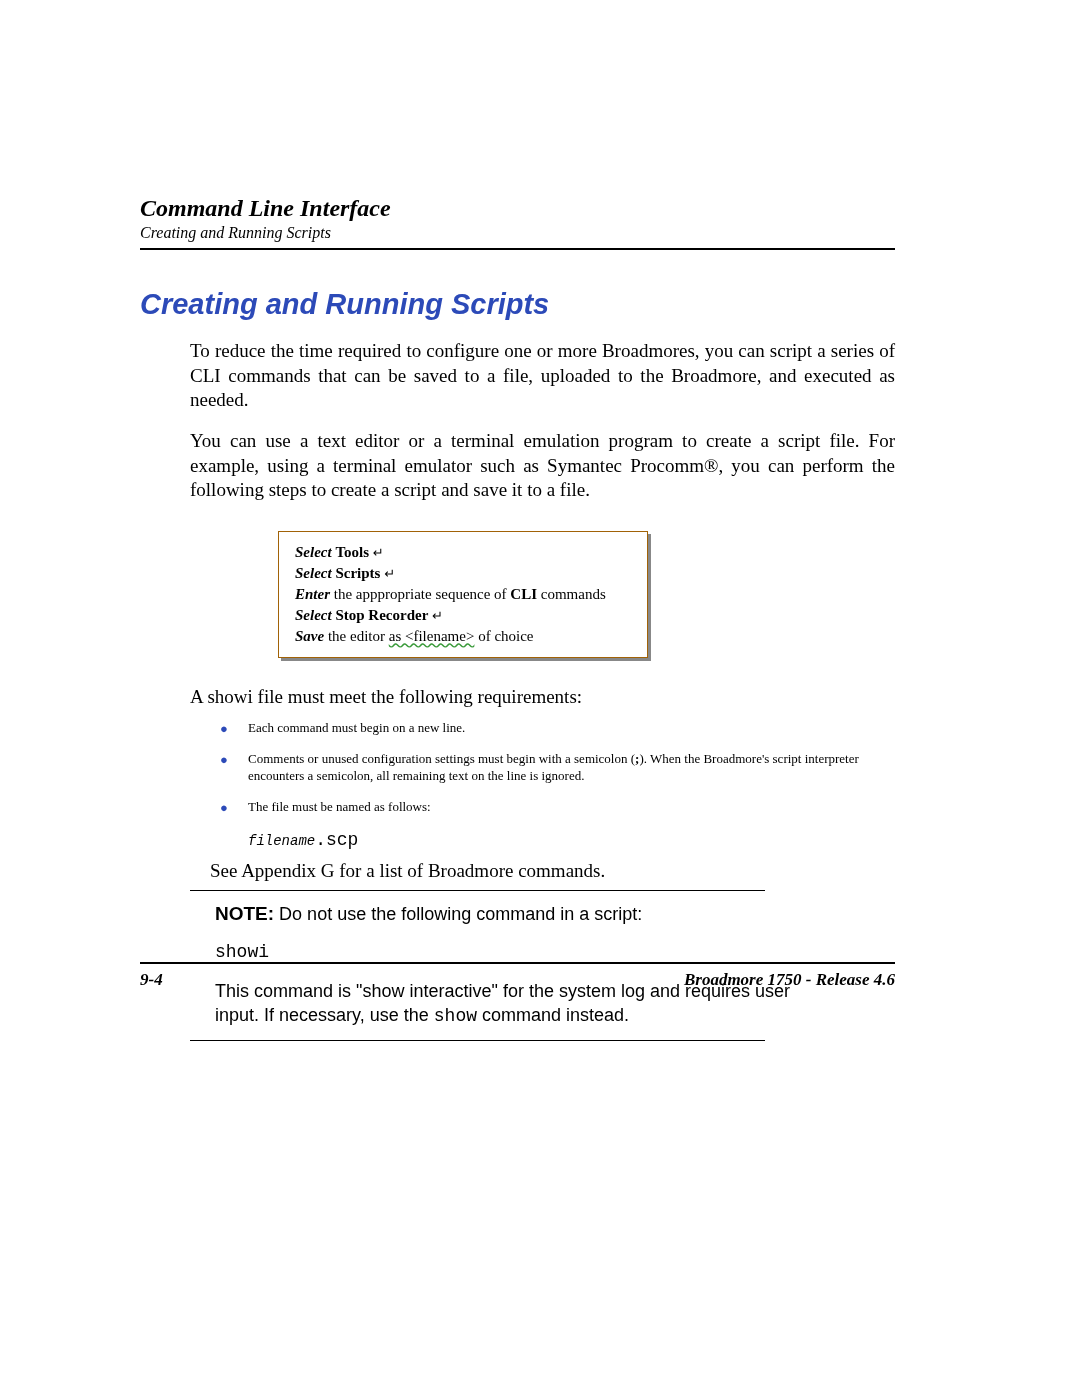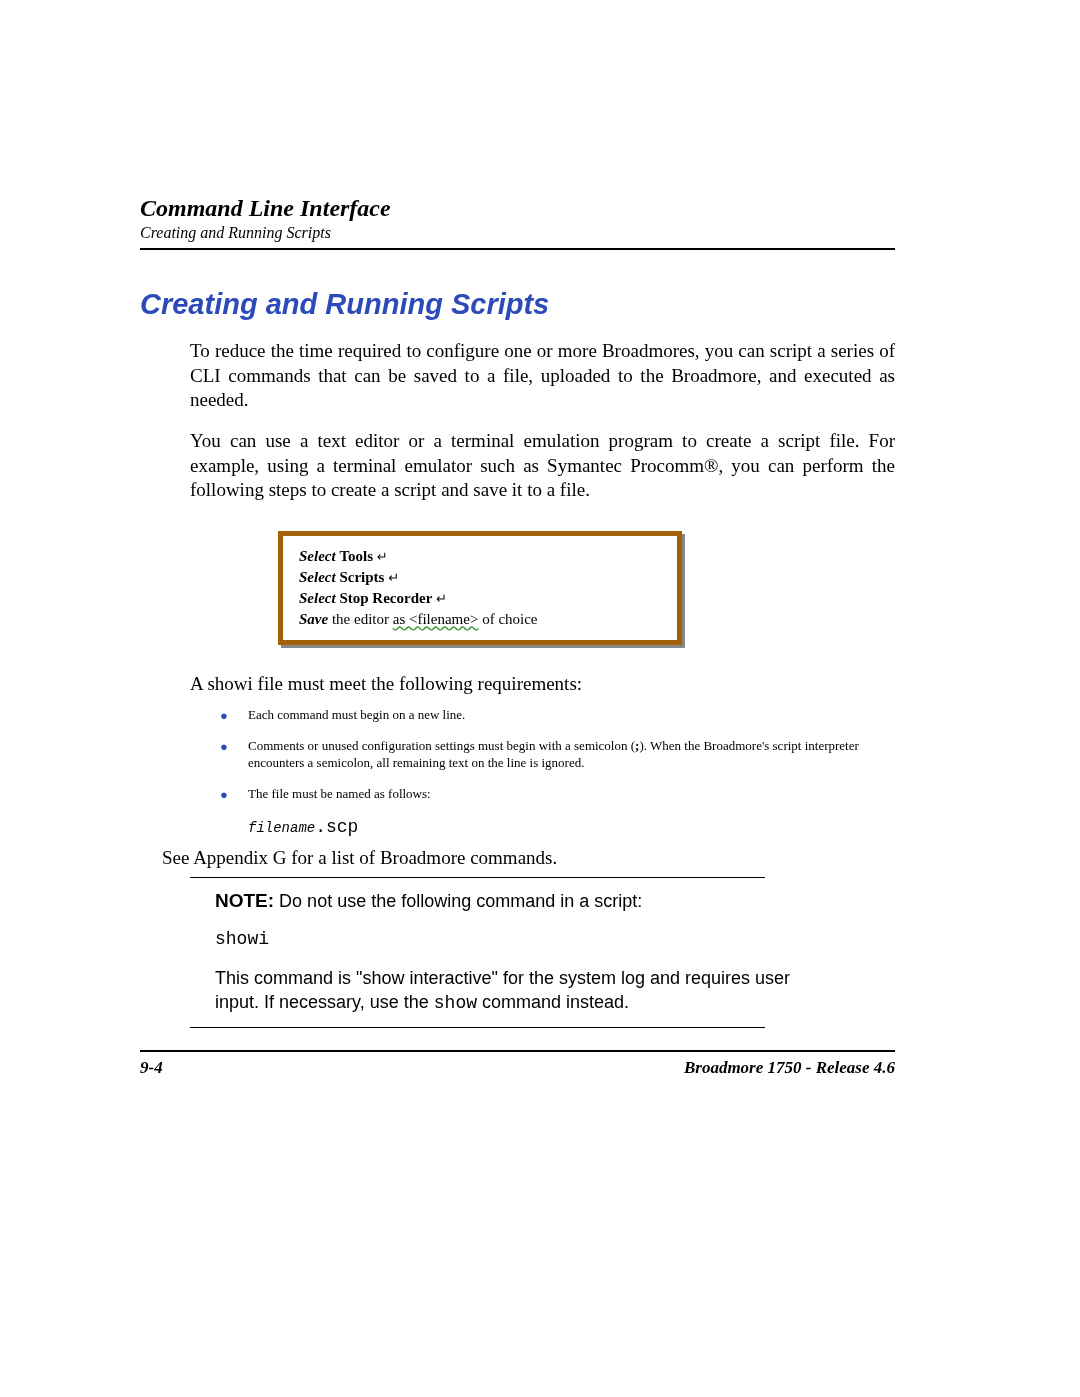--- a/index.html
+++ b/index.html
@@ -57,26 +57,26 @@
       margin-left: 50px;
       margin-bottom: 16px;
       text-align: justify;
     }
     .instruction-box-wrap {
       margin-left: 138px;
       margin-top: 28px;
       margin-bottom: 28px;
     }
     .instruction-box {
-      border: 5px solid #a16207;
+      border: 1px solid #a16207;
       box-shadow: 3px 3px 0 #888;
       padding: 10px 20px 10px 16px;
       display: inline-block;
       background: #fff;
-      width: 404px;
+      width: 370px;
     }
     .instr-line {
       font-family: 'Times New Roman', serif;
       font-size: 15px;
       line-height: 1.4;
     }
     .instr-action {
       font-weight: bold;
       font-style: italic;
     }
@@ -129,21 +129,21 @@
     }
     .code-line {
       font-family: 'Courier New', monospace;
       font-size: 18px;
       margin-left: 108px;
       margin-bottom: 10px;
     }
     .see-text {
       font-family: 'Times New Roman', serif;
       font-size: 19px;
-      margin-left: 22px;
+      margin-left: 70px;
       margin-bottom: 8px;
     }
     .note-rule-top {
       border: none;
       border-top: 1.5px solid #000;
       margin-left: 50px;
       margin-right: 130px;
       margin-bottom: 10px;
     }
     .note-section {
@@ -173,21 +173,21 @@
       border: none;
       border-top: 1.5px solid #000;
       margin-left: 50px;
       margin-right: 130px;
       margin-top: 12px;
     }
     .footer-section {
       position: absolute;
       left: 140px;
       right: 185px;
-      top: 1050px;
+      top: 962px;
     }
     .footer-rule {
       border: none;
       border-top: 2px solid #000;
       margin-bottom: 6px;
     }
     .footer-row {
       display: flex;
       justify-content: space-between;
       font-family: 'Times New Roman', serif;
@@ -223,20 +223,23 @@
         <span class="instr-action">Select</span>
         <span> </span>
         <span class="instr-bold">Tools</span>
         <span class="enter-sym"> ↵</span>
       </div>
       <div class="instr-line">
         <span class="instr-action">Select</span>
         <span> </span>
         <span class="instr-bold">Scripts</span>
         <span class="enter-sym"> ↵</span>
+      </div>
+      <div class="instr-line">
+        <span class="instr-action">Enter</span><span> the apppropriate sequence of </span><span class="instr-bold">CLI</span><span> commands</span>
       </div>
       <div class="instr-line">
         <span class="instr-action">Select</span>
         <span> </span>
         <span class="instr-bold">Stop Recorder</span>
         <span class="enter-sym"> ↵</span>
       </div>
       <div class="instr-line">
         <span class="instr-action">Save</span><span> the editor </span><span class="wavy">as  &lt;filename&gt;</span><span> of choice</span>
       </div>

